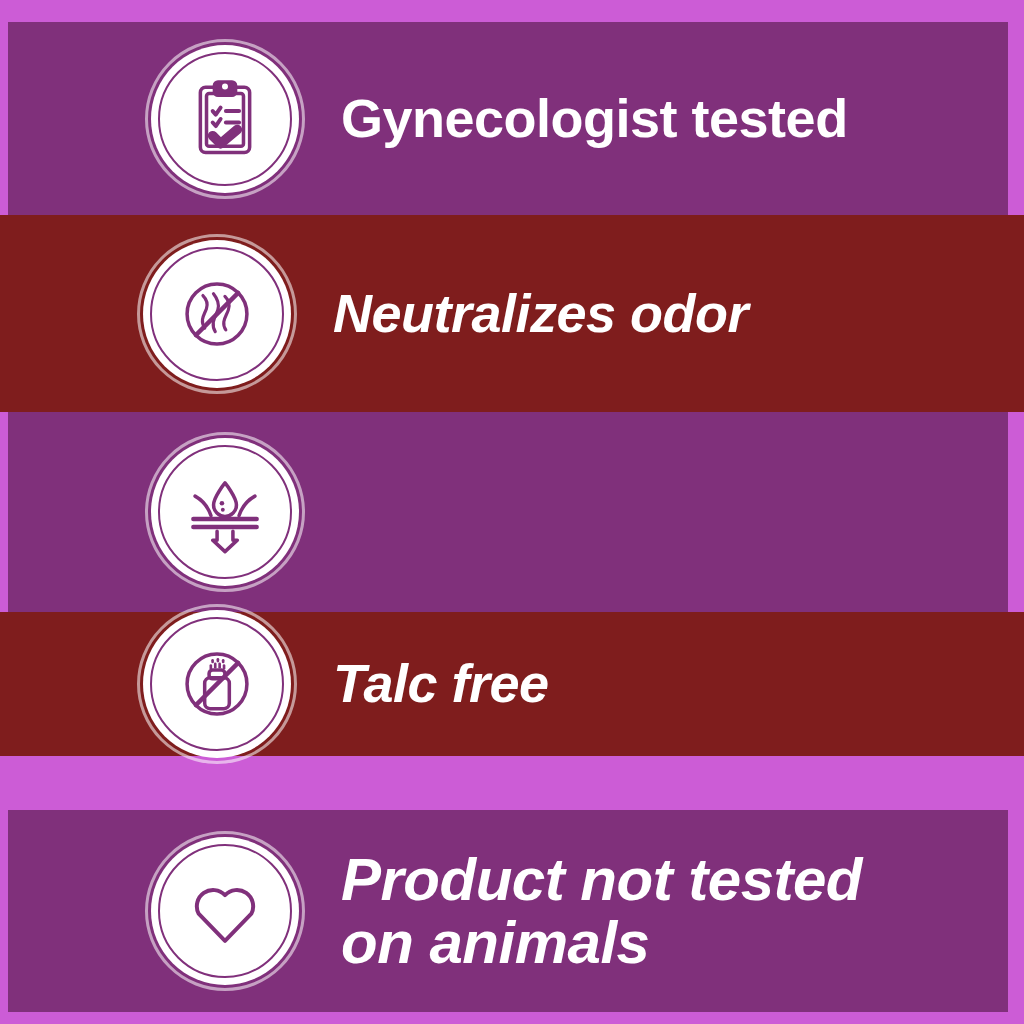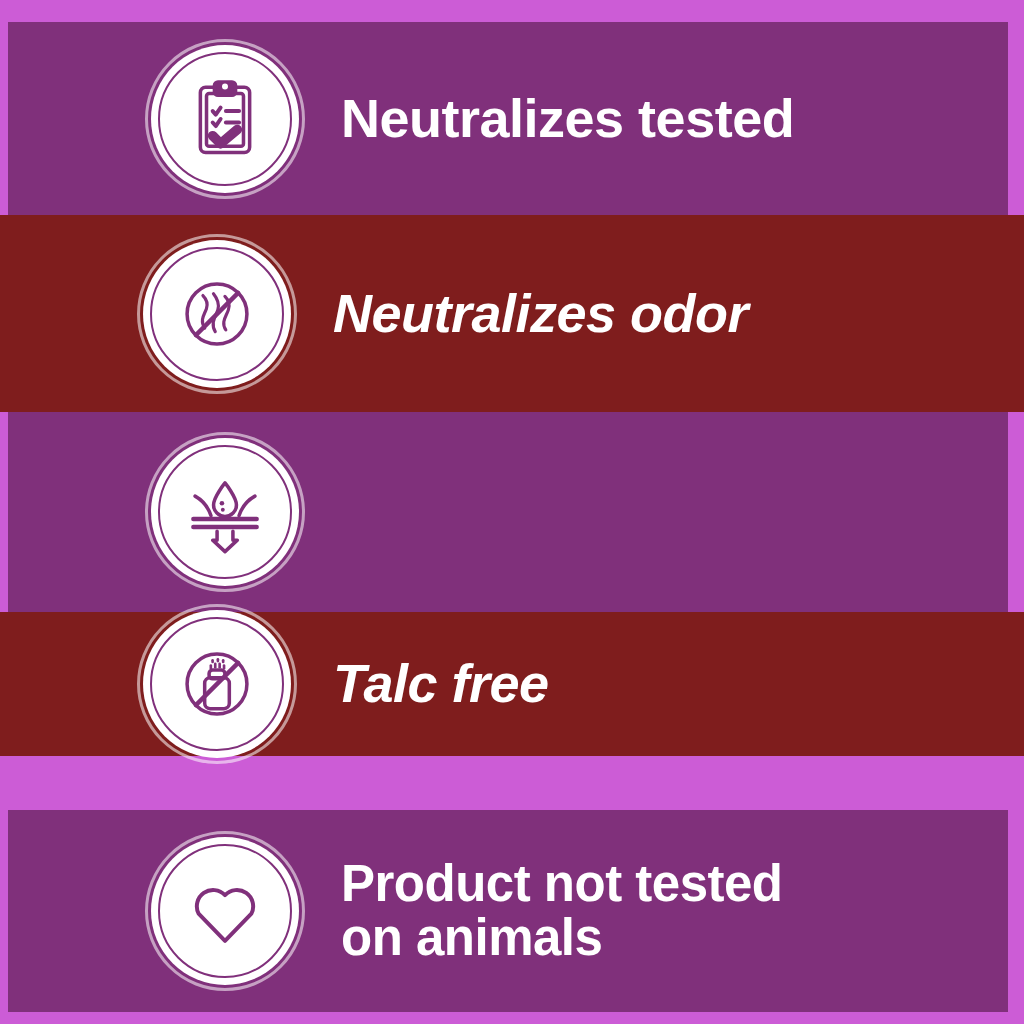--- a/index.html
+++ b/index.html
@@ -98,22 +98,23 @@
     color: #ffffff;
     font-family: "Liberation Sans", sans-serif;
     font-weight: bold;
     font-size: 54px;
     line-height: 1.06;
     letter-spacing: -0.5px;
     white-space: pre-line;
   }
 
   .label.two-line {
-    font-size: 51px;
+    font-size: 60px;
     line-height: 1.05;
+    font-style: italic;
   }
 </style>
 </head>
 <body>
 
 <div id="infographic">
 
   <div class="band dark row-0">
     <div class="icon-badge">
       <span>
@@ -123,21 +124,21 @@
           <rect x="38" y="8" width="24" height="15" rx="4" fill="#80307b" stroke="#80307b"></rect>
           <circle cx="50" cy="13" r="3.4" fill="#ffffff" stroke="none"></circle>
           <polyline points="36,41 39.5,45 45,37" stroke-width="4.5"></polyline>
           <line x1="51" y1="41" x2="66" y2="41" stroke-width="4.5"></line>
           <polyline points="36,54 39.5,58 45,50" stroke-width="4.5"></polyline>
           <line x1="51" y1="54" x2="66" y2="54" stroke-width="4.5"></line>
           <polyline points="36,69 45,78 64,62" stroke-width="11" stroke-linecap="round" stroke-linejoin="round"></polyline>
         </svg>
       </span>
     </div>
-    <div class="label">Neutralizes tested</div>
+    <div class="label">Gynecologist tested</div>
   </div>
 
   <div class="band light row-1">
     <div class="icon-badge">
       <span>
         <svg viewBox="0 0 100 100" fill="none" stroke="#80307b" stroke-width="4" stroke-linecap="round" stroke-linejoin="round">
           <circle cx="50" cy="50" r="34"></circle>
           <path d="M36 66 C30 57 36 50 38 44 C40 38 38 33 34 29" stroke-width="3.6"></path>
           <path d="M48 70 C42 60 49 52 51 45 C53 38 50 32 46 27" stroke-width="3.6"></path>
           <path d="M60 68 C54 59 61 52 63 45 C65 39 63 34 59 30" stroke-width="3.6"></path>

